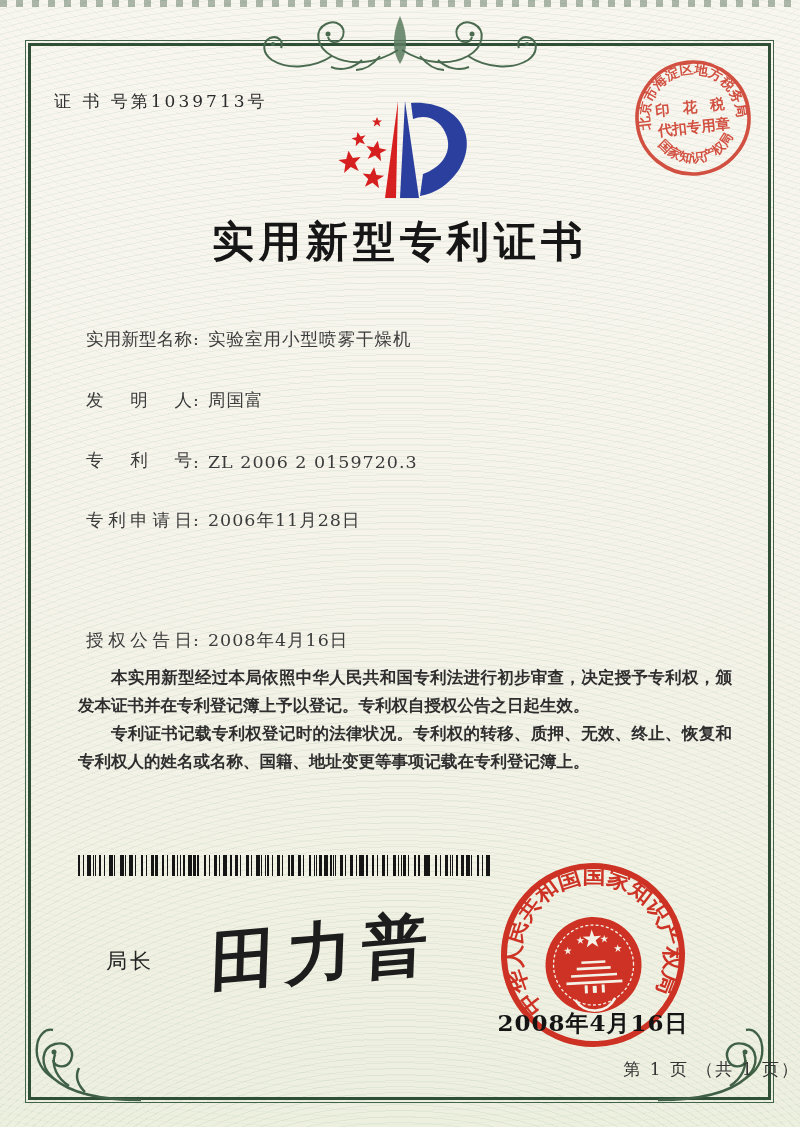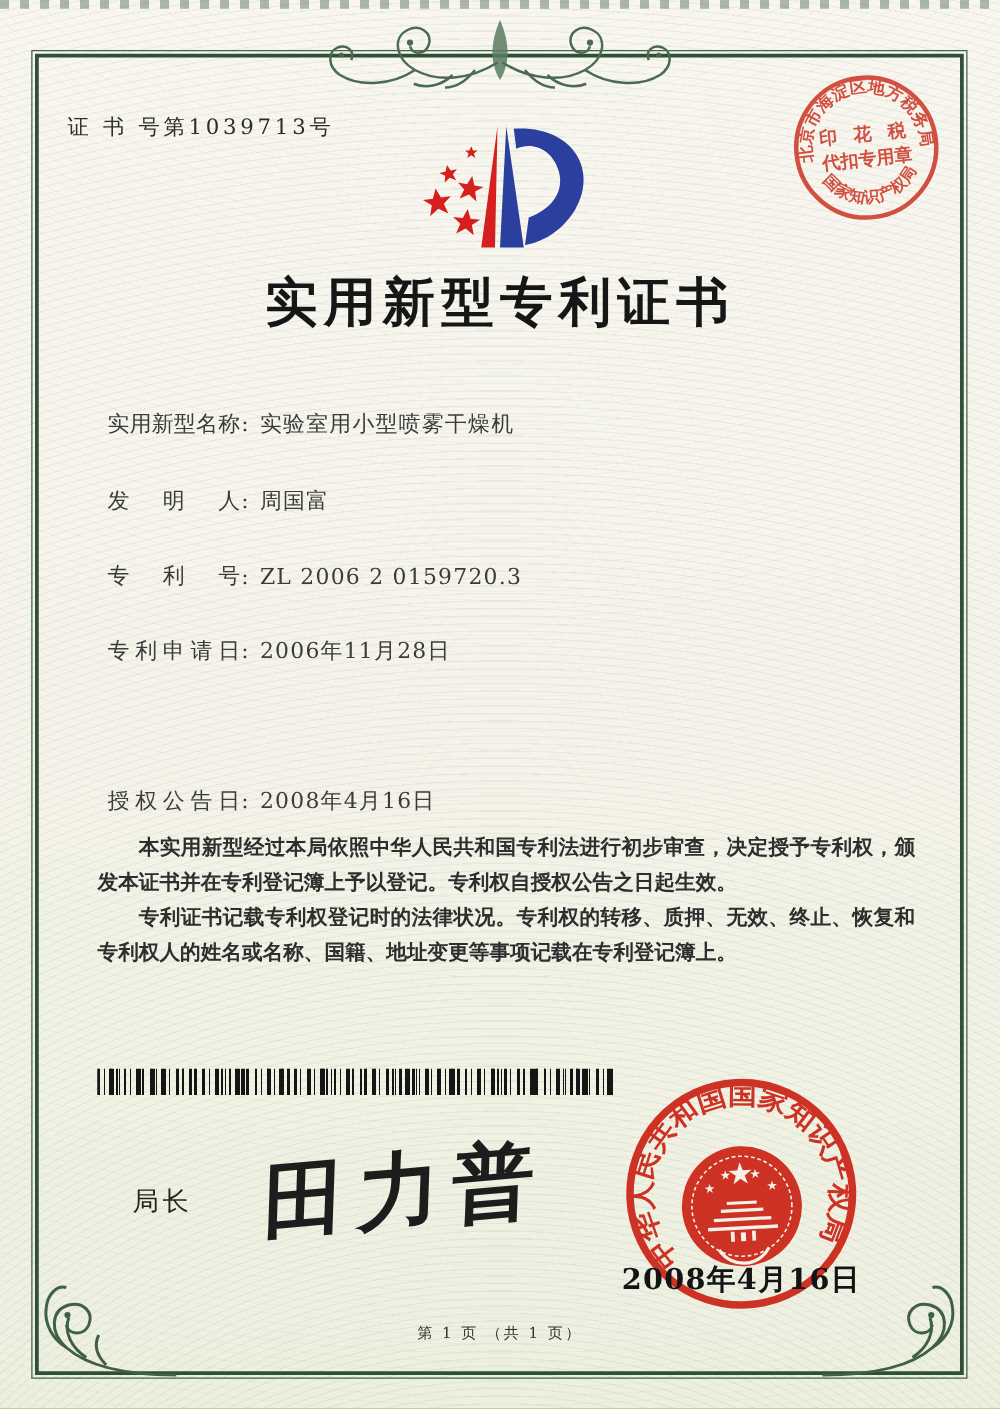--- a/index.html
+++ b/index.html
@@ -56,21 +56,21 @@
   .sig-name { position:absolute; left:210px; top:908px; z-index:3;
     font-size:66px; font-weight:700; color:#1d1d1d;
     transform:rotate(-5deg) skewX(-7deg); letter-spacing:10px;
     font-family:"DejaVu Serif","Liberation Serif",serif; }
 
   .office-seal { position:absolute; left:488px; top:850px; width:210px; height:210px; z-index:3; opacity:.96; }
   .seal-date { position:absolute; left:488px; top:1008px; width:210px; z-index:4;
     text-align:center; font-size:23px; font-weight:700; letter-spacing:1px; color:#141414; }
 
   .footer { position:absolute; left:0; right:0; top:1058px; z-index:3;
-    text-align:center; font-size:12px; letter-spacing:2px; color:#333; }
+    text-align:right; font-size:17px; letter-spacing:2px; color:#333; }
 
   svg text { font-family:"DejaVu Serif","Liberation Serif",serif; }
 </style>
 </head>
 <body>
 
 <div class="page">
   <div class="guilloche"></div>
   <div class="scan-top"></div>
   <div class="frame"></div>

